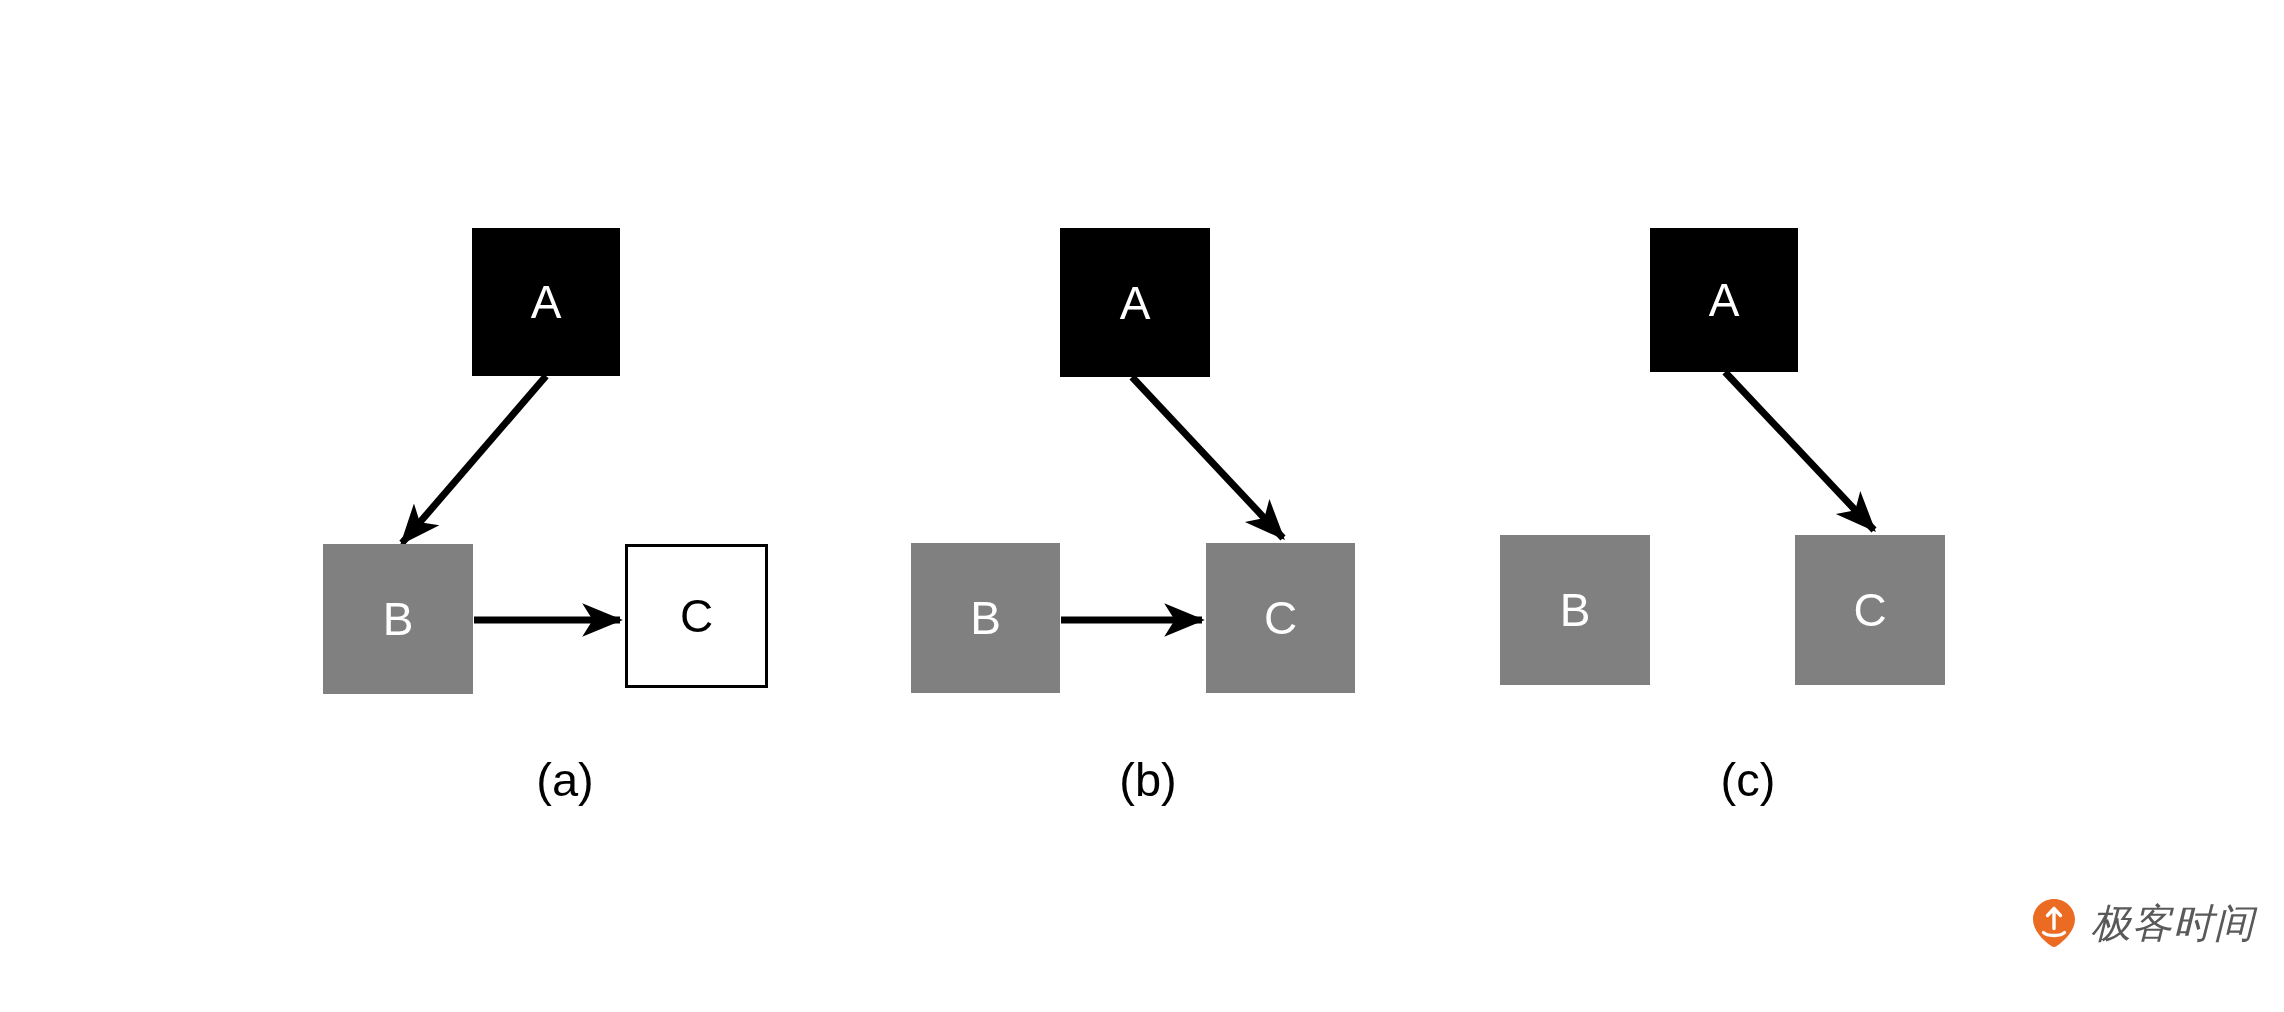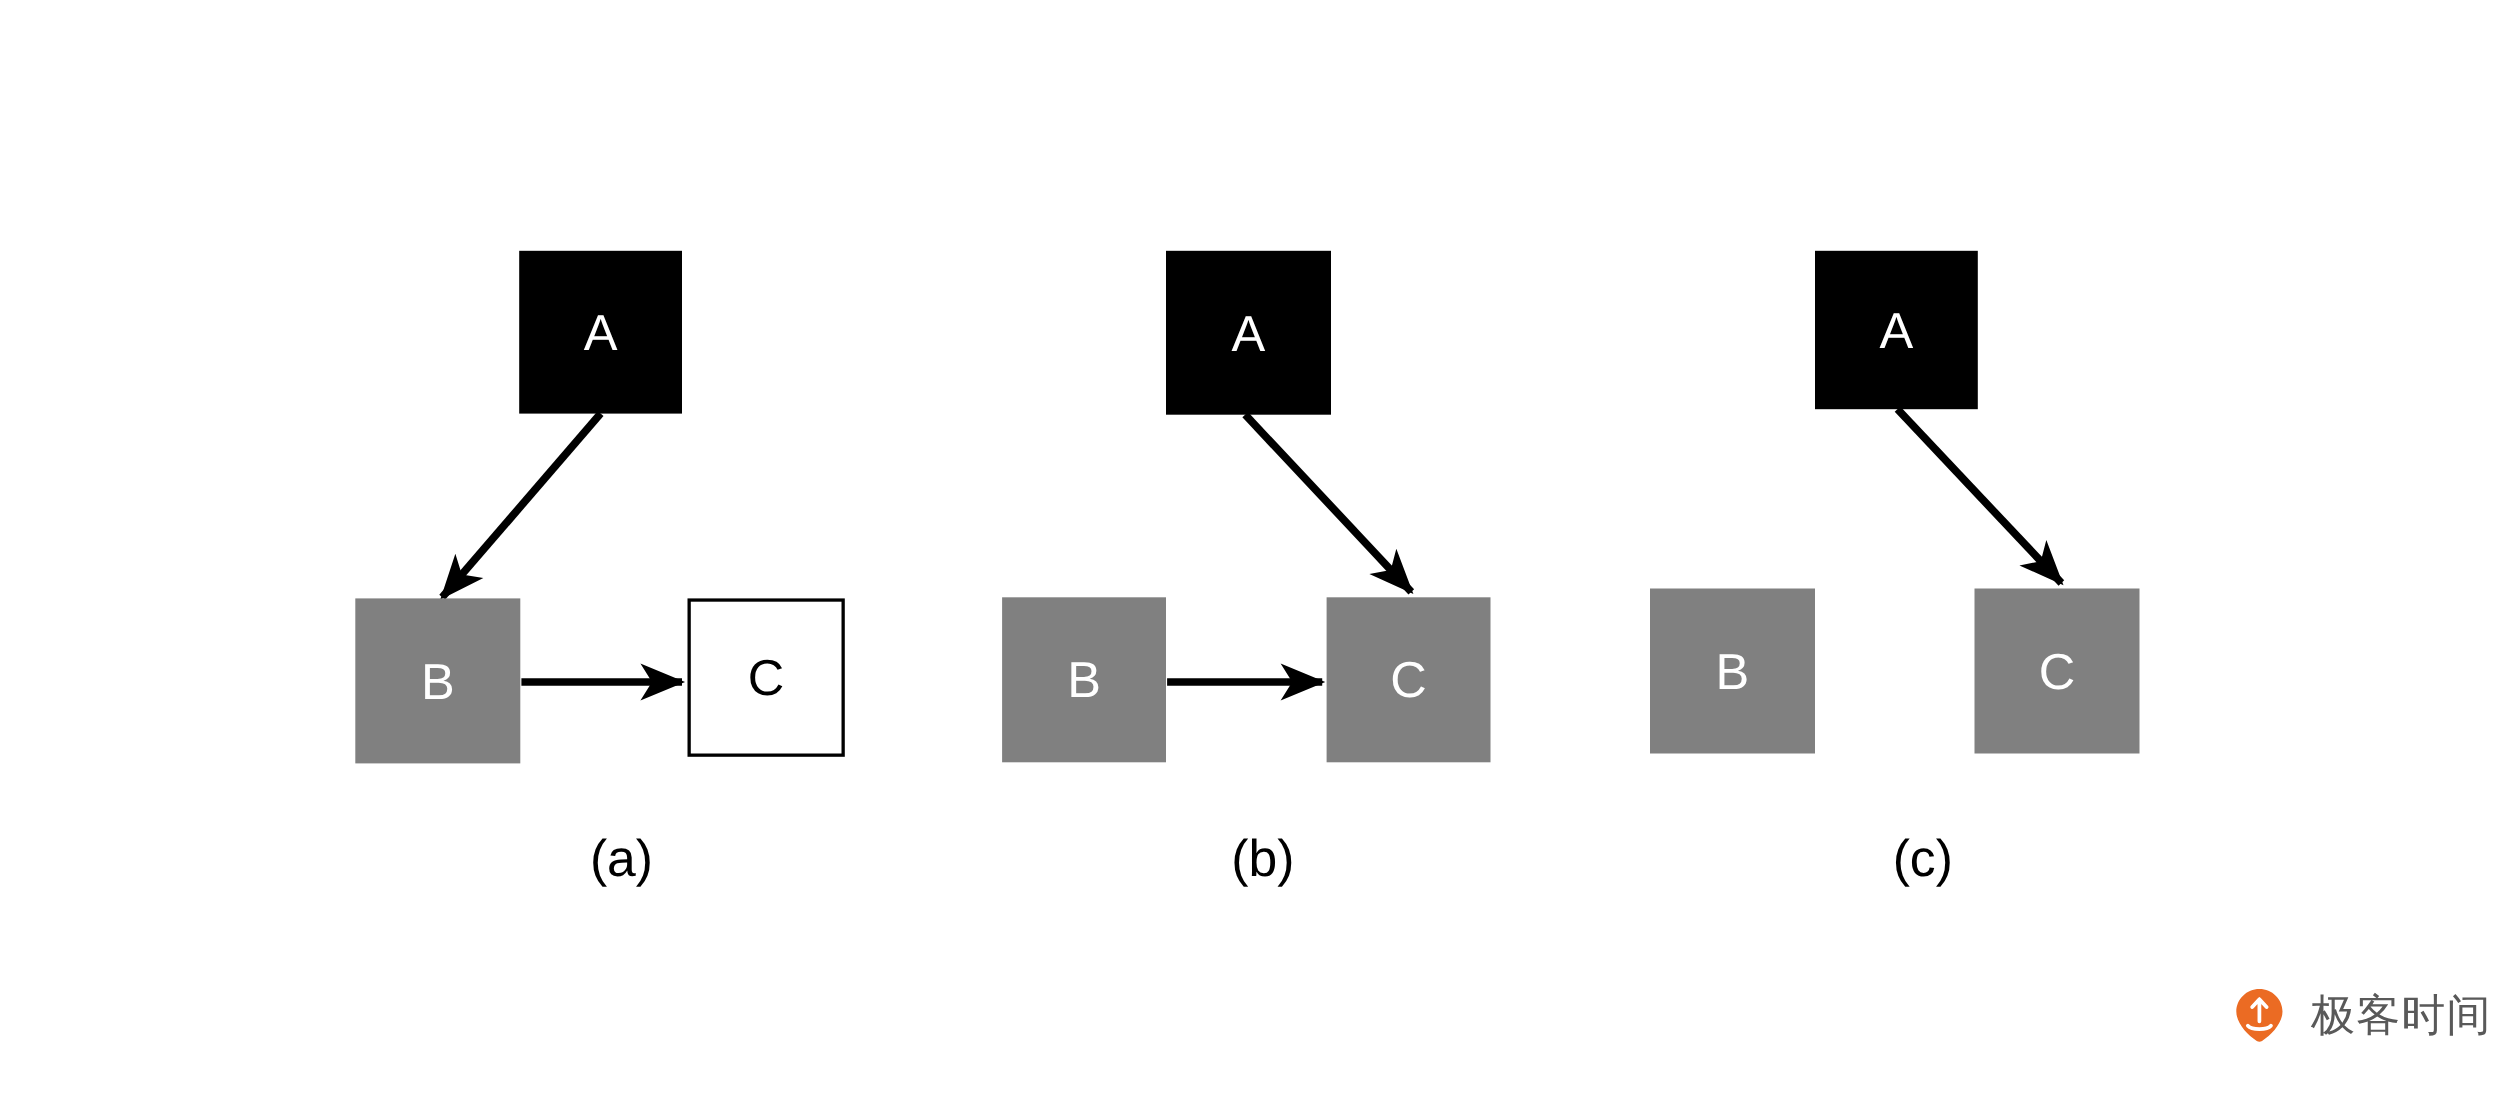--- a/index.html
+++ b/index.html
@@ -67,21 +67,22 @@
     width: 2284px;
     height: 1012px;
     pointer-events: none;
   }
   .brand {
     position: absolute;
     left: 2031px;
     top: 898px;
     display: flex;
     align-items: center;
-    gap: 24px;
+    gap: 14px;
+    font-style: italic;
   }
   .brand-mark {
     width: 46px;
     height: 50px;
     flex: 0 0 auto;
   }
   .brand-text {
     font-family: "Liberation Sans", sans-serif;
     font-size: 40px;
     color: #595959;

